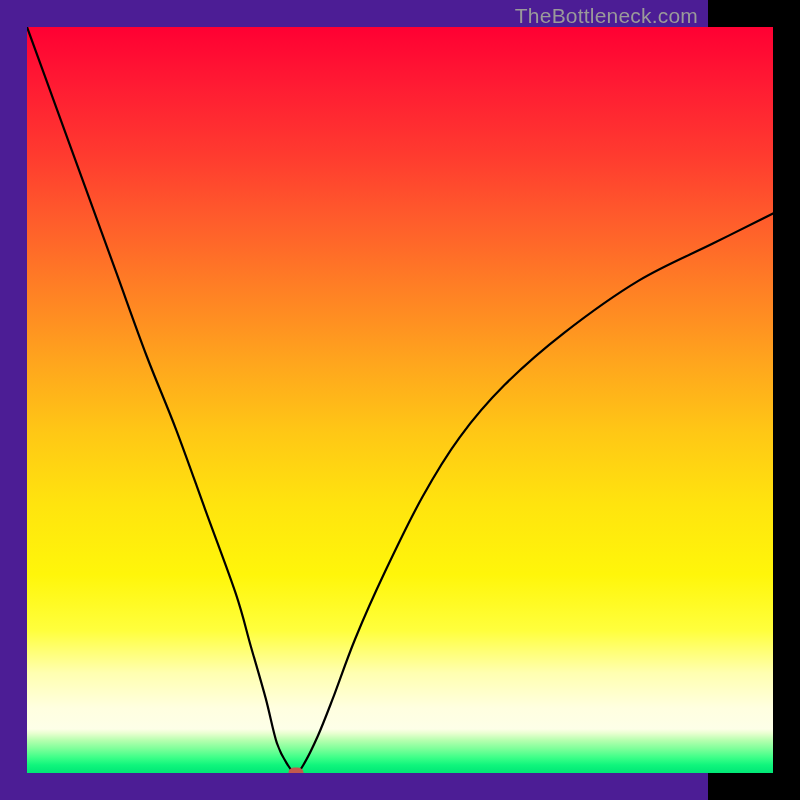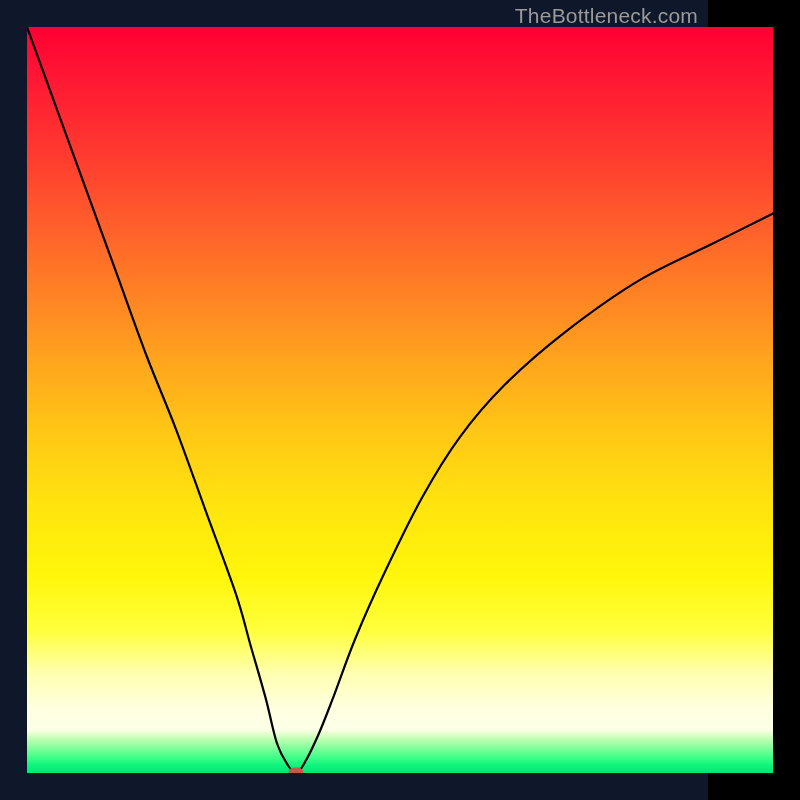--- a/index.html
+++ b/index.html
@@ -3,21 +3,21 @@
 <meta charset="utf-8">
 <style>
   * { margin: 0; padding: 0; box-sizing: border-box; }
   html, body { width: 800px; height: 800px; overflow: hidden; }
   body { background: #000; font-family: Arial, Helvetica, sans-serif; }
 
   .frame {
     position: absolute;
     left: 0; top: 0;
     width: 708px; height: 800px;
-    background: #0f172a;
+    background: #4c1d95;
     padding-left: 26px;
   }
 
   .plot-area {
     position: absolute;
     left: 27px;
     top: 27px;
     width: 746px;
     height: 746px;
     overflow: hidden;

